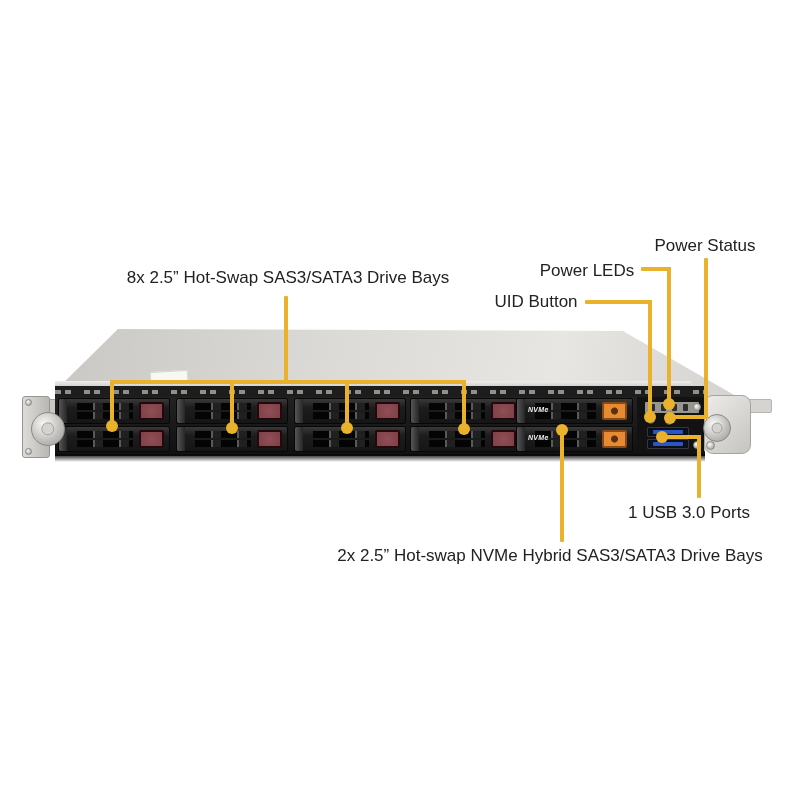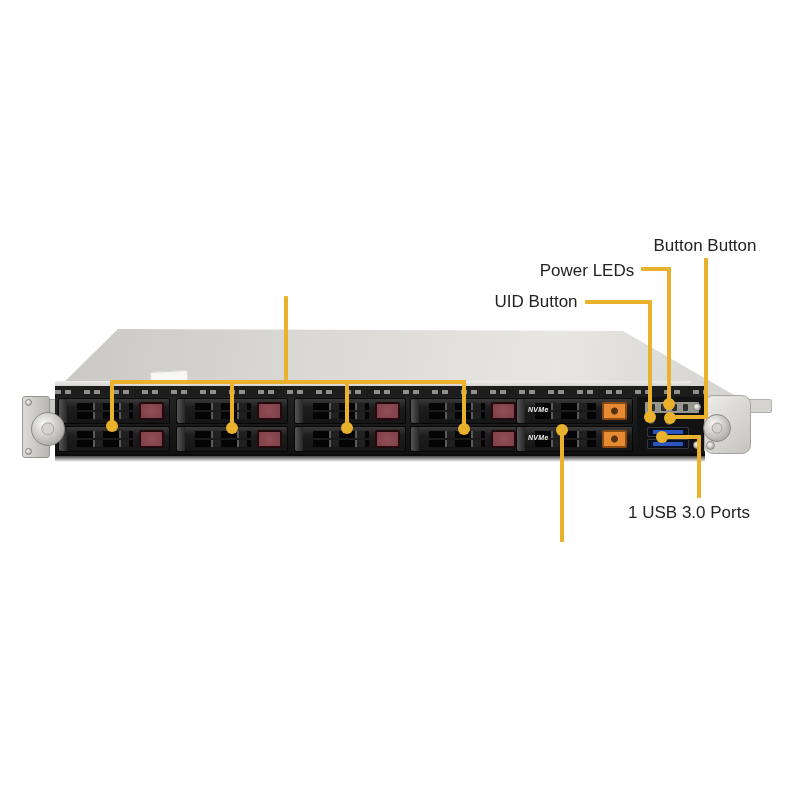--- a/index.html
+++ b/index.html
@@ -68,24 +68,26 @@
   .handle-r{position:absolute;left:704px;top:395px;width:47px;height:59px;border-radius:9px;
     background:linear-gradient(135deg,#ecebe8,#c5c4c1);border:1px solid #a5a4a1;z-index:2;box-sizing:border-box;}
   .ear-tab-r{position:absolute;left:729px;top:399px;width:43px;height:14px;background:#d5d4d1;
     border:1px solid #b5b4b1;border-radius:2px;z-index:0;box-sizing:border-box;}
 </style>
 </head>
 <body>
 
 <div class="stage">
 
-  <div class="lbl" style="left:705px;top:236px;">Button Button</div>
+  <div class="lbl" style="left:288px;top:268px;">8x  2.5” Hot-Swap SAS3/SATA3 Drive Bays</div>
+  <div class="lbl" style="left:705px;top:236px;">Power Status</div>
   <div class="lbl" style="left:587px;top:261px;">Power LEDs</div>
   <div class="lbl" style="left:536px;top:292px;">UID Button</div>
   <div class="lbl" style="left:689px;top:503px;">1 USB 3.0 Ports</div>
+  <div class="lbl" style="left:550px;top:546px;">2x 2.5” Hot-swap NVMe Hybrid SAS3/SATA3 Drive Bays</div>
 
   <div class="cl" style="left:284px;top:296px;width:4px;height:87px;"></div>
   <div class="cl" style="left:110px;top:380px;width:356px;height:4px;"></div>
   <div class="cl" style="left:110px;top:380px;width:4px;height:44px;"></div>
   <div class="cl" style="left:230px;top:380px;width:4px;height:46px;"></div>
   <div class="cl" style="left:345px;top:380px;width:4px;height:46px;"></div>
   <div class="cl" style="left:462px;top:380px;width:4px;height:48px;"></div>
   <div class="dot" style="left:106px;top:420px;"></div>
   <div class="dot" style="left:226px;top:422px;"></div>
   <div class="dot" style="left:341px;top:422px;"></div>

